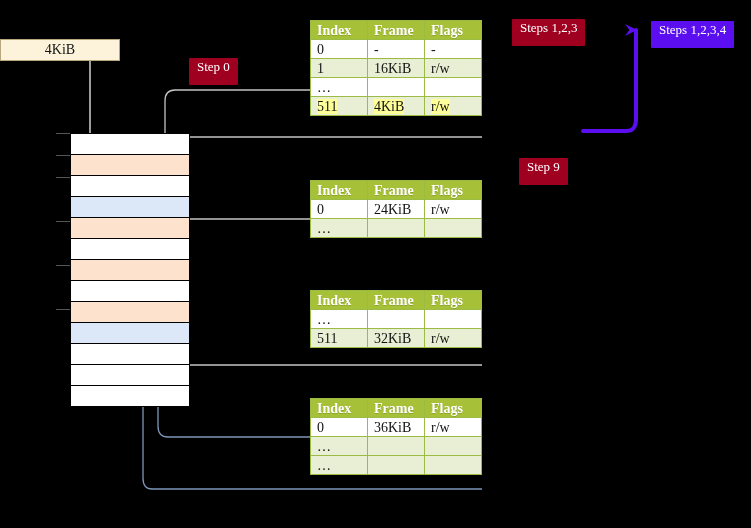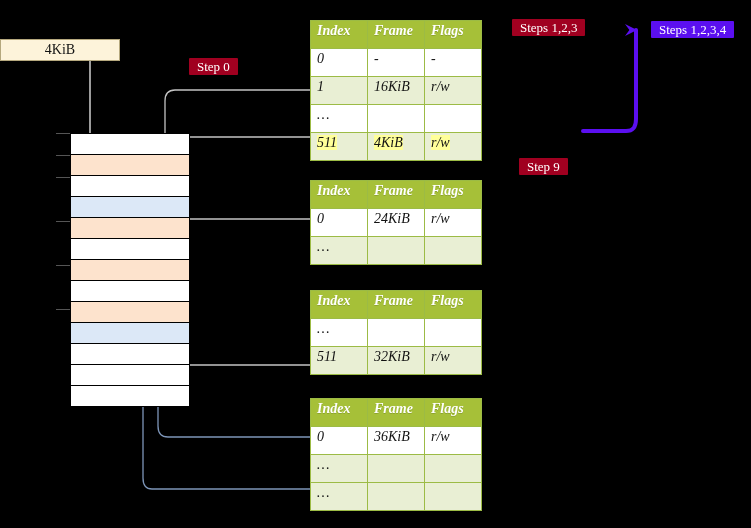--- a/index.html
+++ b/index.html
@@ -45,21 +45,21 @@
     font-size: 14px;
     line-height: 20px;
     text-align: center;
     white-space: nowrap;
   }
 
   
   .badge {
     position: absolute;
     box-sizing: border-box;
-    padding: 1px 8px 0 8px;
+    padding: 1px 8px 10px 8px;
     font-size: 13px;
     line-height: 16px;
     color: #ffffff;
     white-space: nowrap;
     border-radius: 1px;
   }
   .badge-dark-red { background: #a00020; }
   .badge-blue     { background: #5b0ff0; }
 
   #badge-step0      { left: 189px; top: 58px; }
@@ -98,28 +98,27 @@
   
   .ptable {
     position: absolute;
     border-collapse: collapse;
     border: 1px solid #8aa83c;
     font-size: 14px;
     background: #ffffff;
   }
   .ptable td, .ptable th {
     border: 1px solid #9cbb45;
-    padding: 2px 6px 9px 6px;
+    padding: 2px 6px 0 6px;
     height: 19px;
     box-sizing: border-box;
     text-align: left;
     vertical-align: middle;
     color: #111;
     font-weight: normal;
-    font-style: italic;
   }
   .ptable th {
     background: #a6c038;
     color: #ffffff;
     font-weight: bold;
     font-size: 14px;
     text-shadow: 0 1px 0 rgba(0,0,0,.15);
   }
   .ptable td.c-index { width: 57px; }
   .ptable td.c-frame { width: 57px; }

